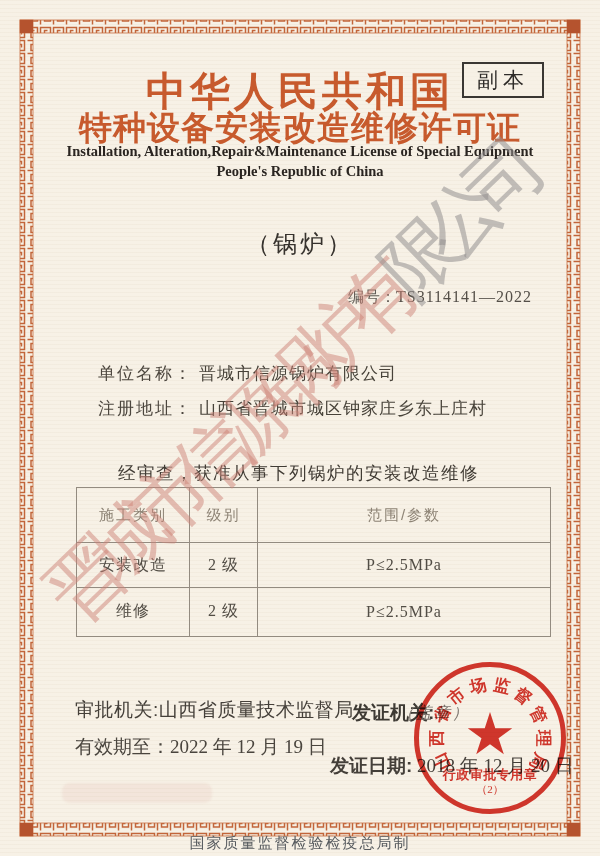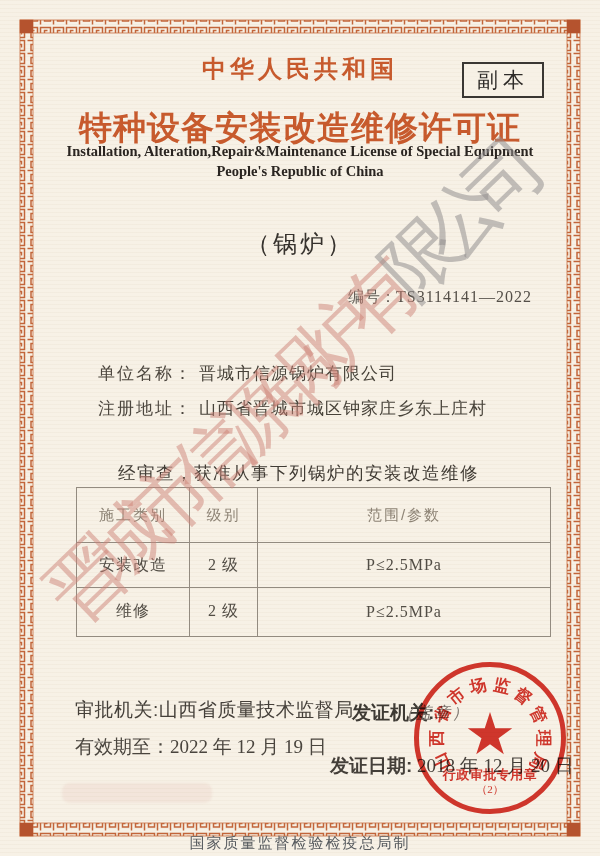--- a/index.html
+++ b/index.html
@@ -7,21 +7,21 @@
     position:relative;width:600px;height:856px;overflow:hidden;
     background:
       repeating-linear-gradient(180deg, rgba(221,206,186,0.16) 0px, rgba(221,206,186,0.16) 1px, rgba(0,0,0,0) 1px, rgba(0,0,0,0) 4px),
       #f7f1e6;
     font-family:"Liberation Sans",sans-serif;
     color:#3c3833;
   }
   .abs{position:absolute;}
   
   .title-cn{left:0;right:0;text-align:center;font-weight:bold;color:#c75a2d;}
-  .title-cn-1{top:53px;font-size:24px;letter-spacing:4px;}
+  .title-cn-1{top:64px;font-size:40px;letter-spacing:4px;}
   .title-cn-2{top:106px;font-size:33px;letter-spacing:1px;}
   .title-en{left:0;right:0;text-align:center;font-family:"Liberation Serif",serif;font-weight:bold;color:#2a2521;}
   .title-en-1{top:143px;font-size:14.5px;}
   .title-en-2{top:163px;font-size:14.5px;}
   .copy-box{
     left:462px;top:62px;width:78px;height:32px;border:2px solid #3a3733;
     display:flex;align-items:center;justify-content:center;
     font-size:21px;letter-spacing:5px;color:#2e2b28;font-weight:500;background:rgba(247,241,230,0.6);
   }
   .category{top:228px;left:0;right:0;text-align:center;font-size:24px;letter-spacing:3px;color:#36322d;}

